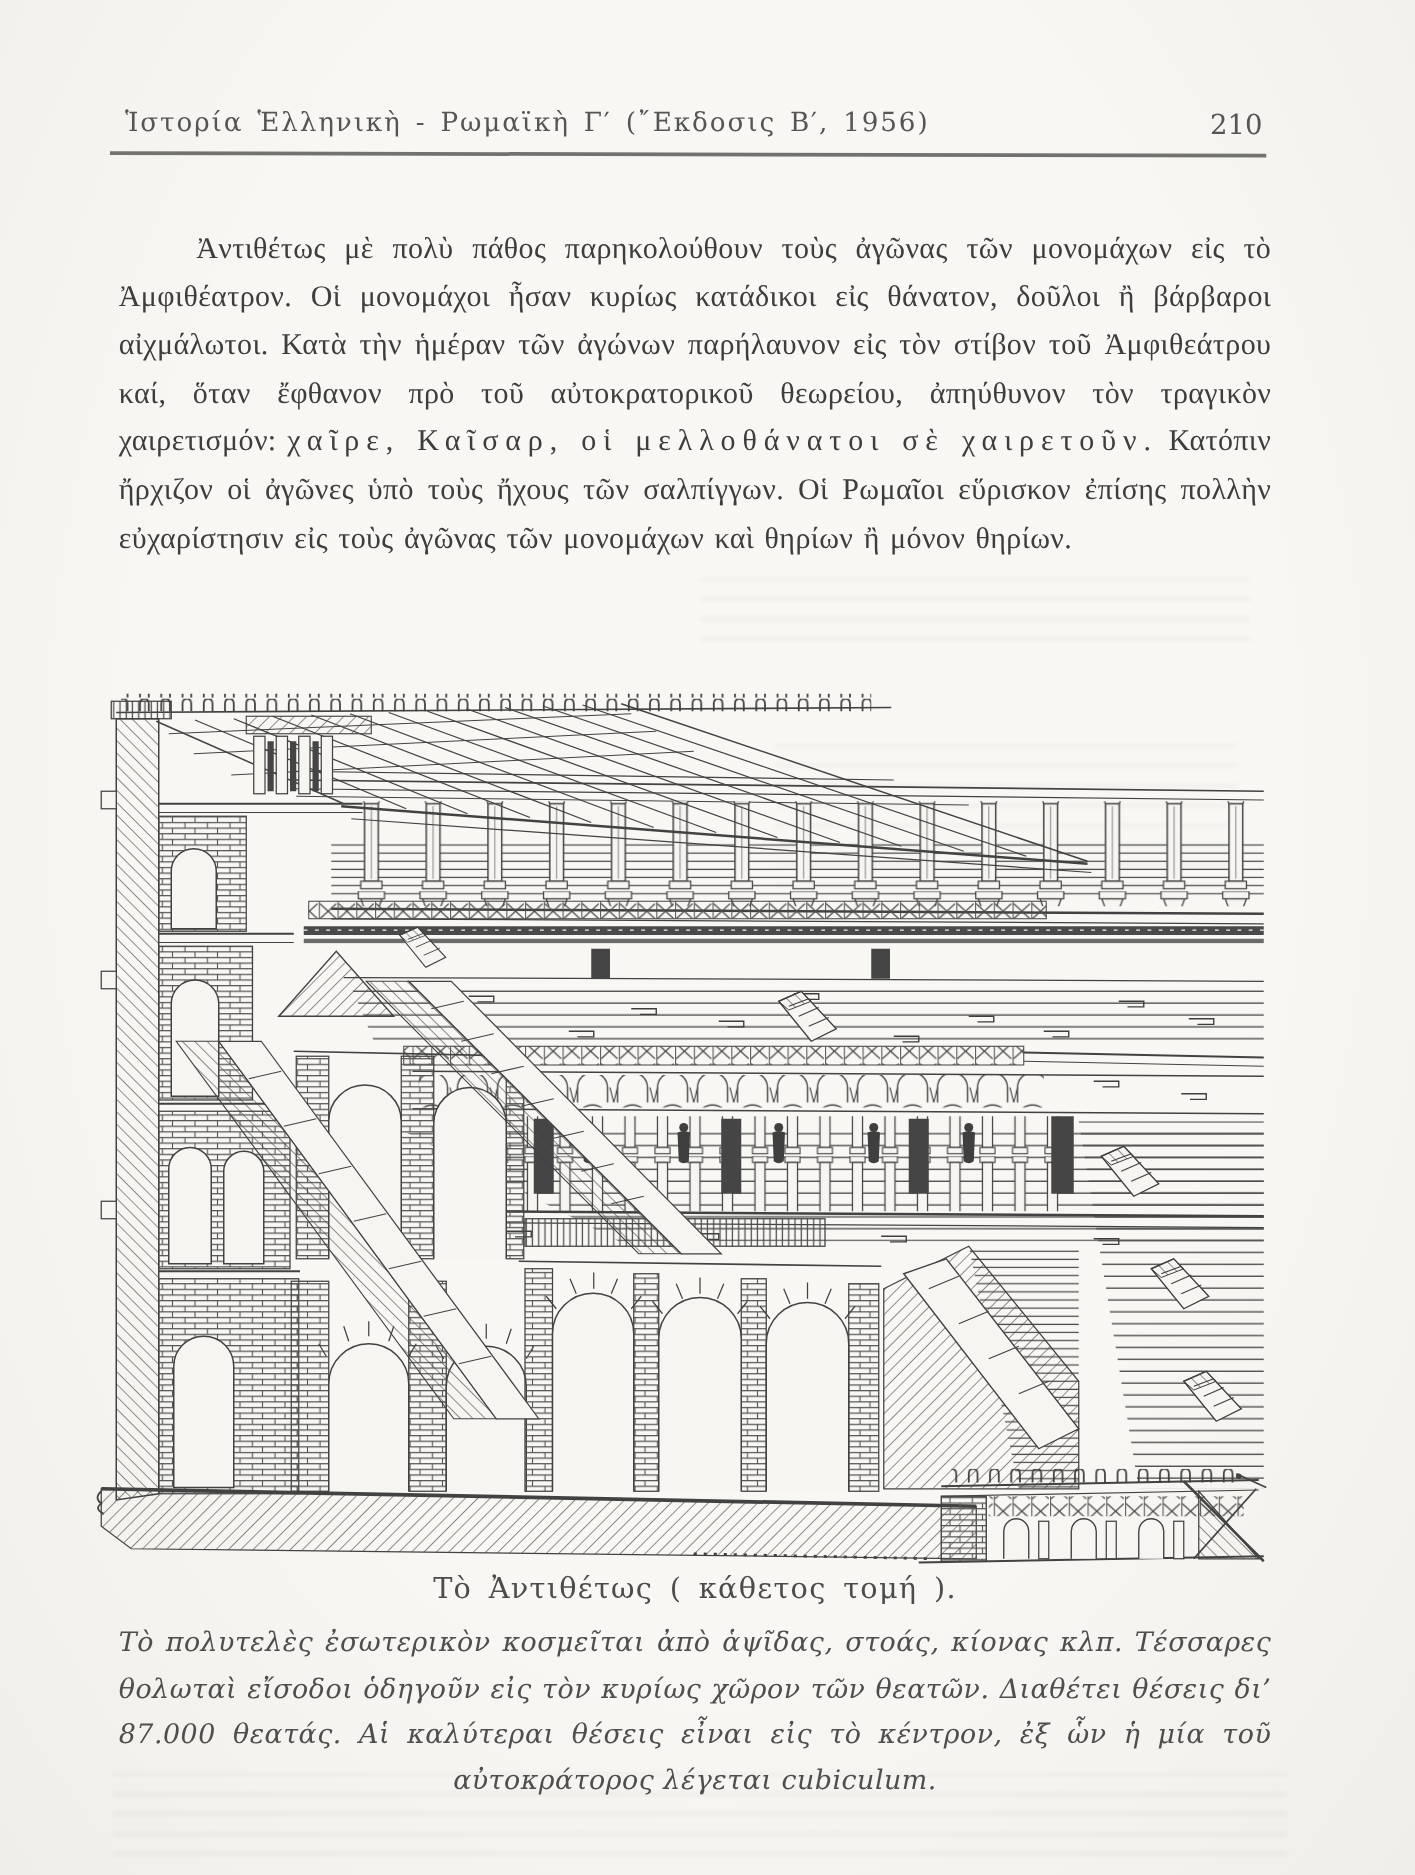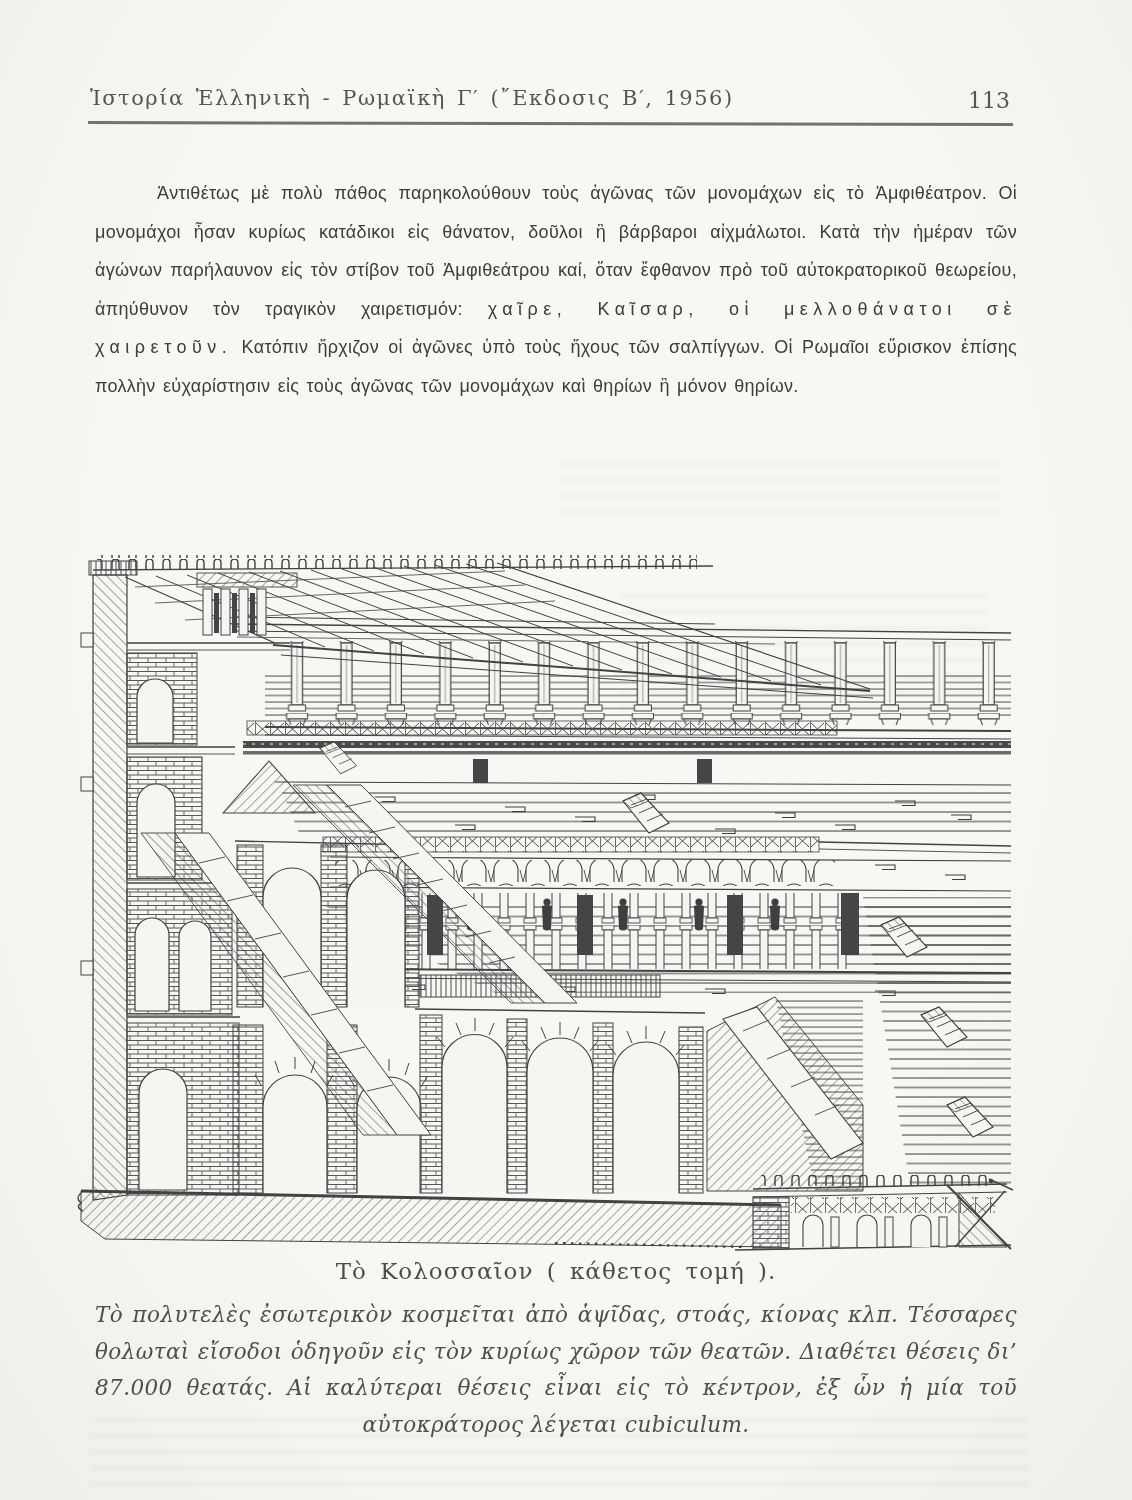--- a/index.html
+++ b/index.html
@@ -3,36 +3,36 @@
 <meta charset="utf-8">
 <style>
   html, body { margin: 0; padding: 0; }
   body { background: #e8e6e0; font-family: "DejaVu Serif", serif; }
   #page {
     position: relative; width: 1132px; height: 1500px; margin: 0 auto;
     background: radial-gradient(ellipse at 50% 42%, #f8f7f4 55%, #f0eee8 100%);
     overflow: hidden; color: #3a3a3a;
   }
   .hdr-title {
-    position: absolute; left: 90px; top: 86px;
+    position: absolute; left: 100px; top: 86px;
     font-size: 21px; letter-spacing: 1.5px; word-spacing: 3px; color: #555;
     font-family: "DejaVu Serif", serif;
   }
   .hdr-num {
     position: absolute; right: 122px; top: 88px;
     font-size: 22px; color: #555; font-family: "DejaVu Serif", serif;
   }
   .hdr-rule {
     position: absolute; left: 88px; top: 122px; width: 925px; height: 3px;
     background: #5a5a58; transform: rotate(0.12deg); opacity: 0.85;
   }
   .body-text {
     position: absolute; left: 95px; top: 156px; width: 922px;
-    font-family: Liberation Sans, sans-serif;
-    font-size: 18px; line-height: 38.6px; color: #3d3d3d;
+    font-family: Liberation Serif, serif;
+    font-size: 24px; line-height: 38.6px; color: #3d3d3d;
     text-align: justify; text-indent: 62px; letter-spacing: 0.3px; word-spacing: 2px;
   }
   .spaced { letter-spacing: 5.5px; }
   .figure-wrap { position: absolute; left: 75px; top: 545px; width: 940px; height: 712px; }
   .cap-title {
     position: absolute; left: 95px; top: 1258px; width: 922px;
     text-align: center; font-size: 23px; color: #4c4c4c;
     letter-spacing: 1px; word-spacing: 5px;
     font-family: "DejaVu Serif", serif;
   }
@@ -51,21 +51,21 @@
   .g2 { left: 560px; top: 462px; width: 440px; height: 58px; }
   .g3 { left: 90px;  top: 1418px; width: 940px; height: 70px; }
   svg .ink { stroke: #424242; }
 </style>
 </head>
 <body>
 
 <div id="page">
 
   <div class="hdr-title">Ἱστορία Ἑλληνικὴ - Ρωμαϊκὴ Γ′ (῎Εκδοσις Β′, 1956)</div>
-  <div class="hdr-num">113</div>
+  <div class="hdr-num">210</div>
   <div class="hdr-rule"></div>
 
   <p class="body-text"><span>Ἀντιθέτως μὲ πολὺ πάθος παρηκολούθουν τοὺς ἀγῶνας τῶν μονομάχων εἰς τὸ Ἀμφιθέατρον. Οἱ μονομάχοι ἦσαν κυρίως κατάδικοι εἰς θάνατον, δοῦλοι ἢ βάρβαροι αἰχμάλωτοι. Κατὰ τὴν ἡμέραν τῶν ἀγώνων παρήλαυνον εἰς τὸν στίβον τοῦ Ἀμφιθεάτρου καί, ὅταν ἔφθανον πρὸ τοῦ αὐτοκρατορικοῦ θεωρείου, ἀπηύθυνον τὸν τραγικὸν χαιρετισμόν: </span><span class="spaced">χαῖρε, Καῖσαρ, οἱ μελλοθάνατοι σὲ χαιρετοῦν.</span><span> Κατόπιν ἤρχιζον οἱ ἀγῶνες ὑπὸ τοὺς ἤχους τῶν σαλπίγγων. Οἱ Ρωμαῖοι εὕρισκον ἐπίσης πολλὴν εὐχαρίστησιν εἰς τοὺς ἀγῶνας τῶν μονομάχων καὶ θηρίων ἢ μόνον θηρίων.</span></p>
 
   <div class="ghost g1"></div>
   <div class="ghost g2"></div>
   <div class="ghost g3"></div>
 
   <div class="figure-wrap">
     <svg viewBox="0 0 940 712" width="940" height="712">
@@ -339,16 +339,16 @@
         <line x1="880" y1="702" x2="930" y2="646" class="ink" stroke-width="1.4"></line>
         <line x1="872" y1="640" x2="936" y2="704" class="ink" stroke-width="2"></line>
         <line x1="914" y1="634" x2="938" y2="645" class="ink" stroke-width="1.4"></line>
         <circle cx="916" cy="636" r="2.2" fill="#424242"></circle>
       </g>
 
       <line x1="480" y1="698" x2="672" y2="702" stroke="#424242" stroke-width="2.2" stroke-dasharray="2.5 5.5"></line>
     </svg>
   </div>
 
-  <div class="cap-title">Τὸ Κολοσσαῖον ( κάθετος τομή ).</div>
+  <div class="cap-title">Τὸ Ἀντιθέτως ( κάθετος τομή ).</div>
   <div class="cap-body">Τὸ πολυτελὲς ἐσωτερικὸν κοσμεῖται ἀπὸ ἁψῖδας, στοάς, κίονας κλπ. Τέσσαρες θολωταὶ εἴσοδοι ὁδηγοῦν εἰς τὸν κυρίως χῶρον τῶν θεατῶν. Διαθέτει θέσεις δι’ 87.000 θεατάς. Αἱ καλύτεραι θέσεις εἶναι εἰς τὸ κέντρον, ἐξ ὧν ἡ μία τοῦ αὐτοκράτορος λέγεται cubiculum.</div>
 
 </div>
 
 </body></html>

